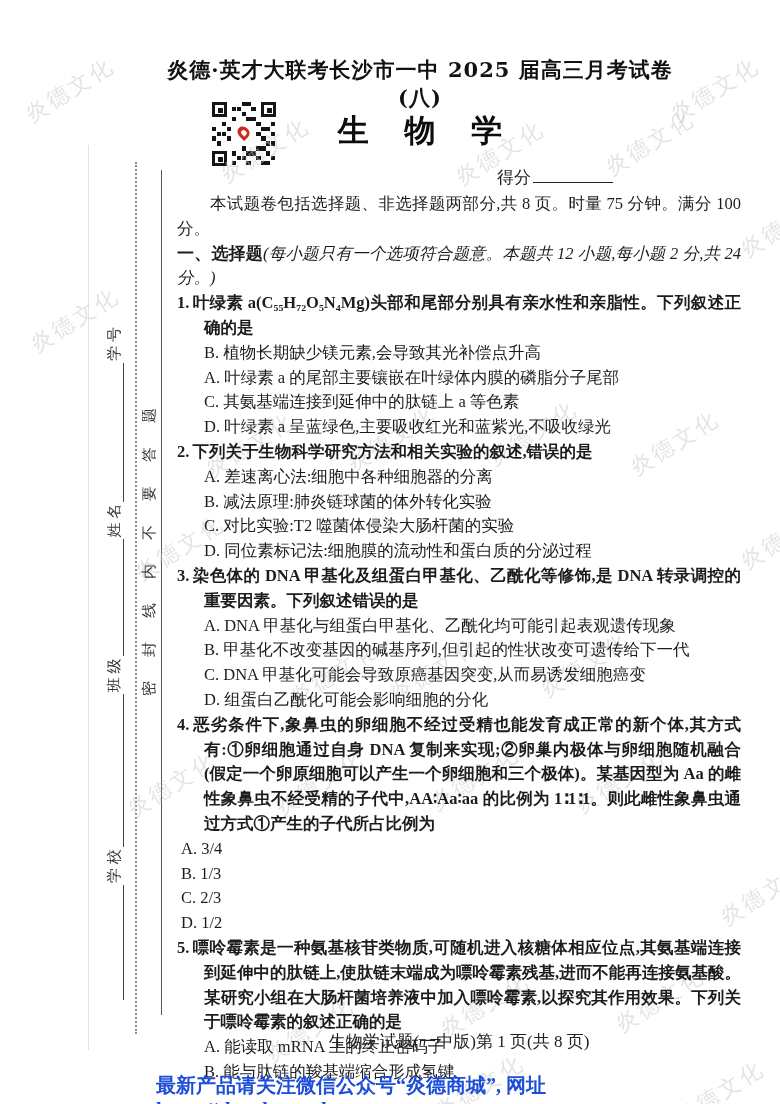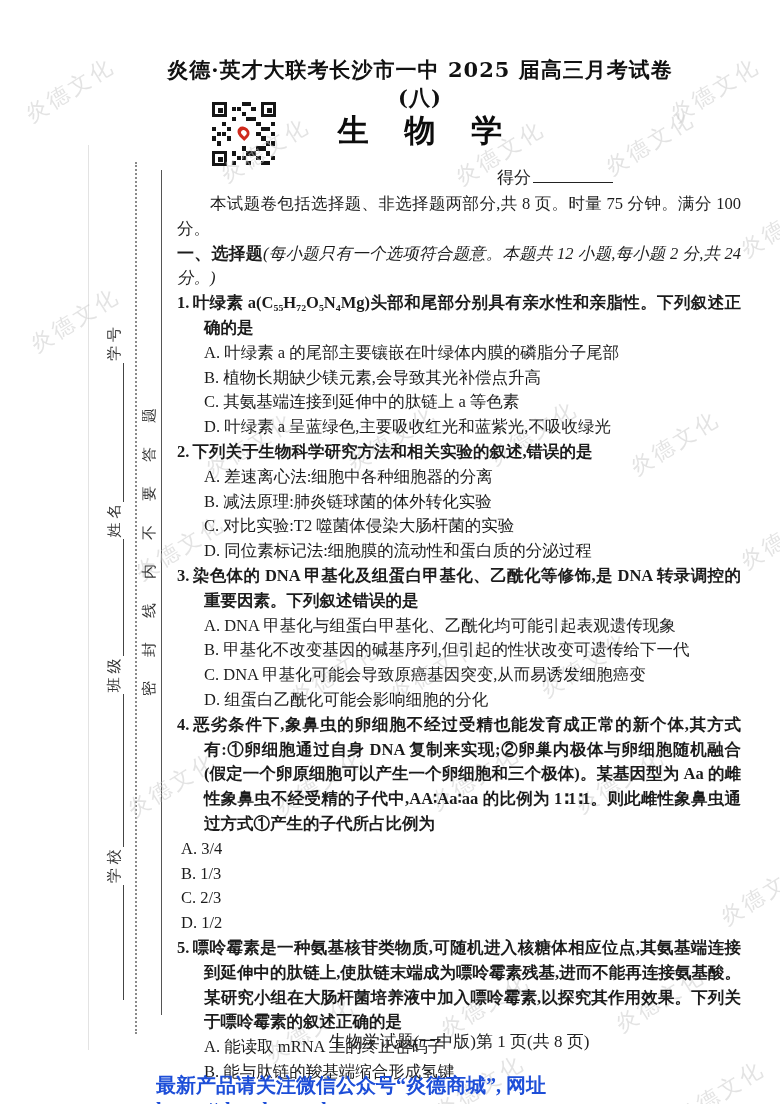--- a/index.html
+++ b/index.html
@@ -155,22 +155,22 @@
 
 <div class="score">
   <span class="score-label">得分</span><span class="score-line"></span>
 </div>
 
 <div class="content">
   <p class="intro">本试题卷包括选择题、非选择题两部分,共 8 页。时量 75 分钟。满分 100 分。</p>
   <p class="section"><b>一、选择题</b><span class="kai">(每小题只有一个选项符合题意。本题共 12 小题,每小题 2 分,共 24 分。)</span></p>
 
   <p class="qline"><span class="qnum">1.</span><span>叶绿素 a(C₅₅H₇₂O₅N₄Mg)头部和尾部分别具有亲水性和亲脂性。下列叙述正确的是</span></p>
+  <p class="opt">B. 植物长期缺少镁元素,会导致其光补偿点升高</p>
   <p class="opt">A. 叶绿素 a 的尾部主要镶嵌在叶绿体内膜的磷脂分子尾部</p>
-  <p class="opt">B. 植物长期缺少镁元素,会导致其光补偿点升高</p>
   <p class="opt">C. 其氨基端连接到延伸中的肽链上 a 等色素</p>
   <p class="opt">D. 叶绿素 a 呈蓝绿色,主要吸收红光和蓝紫光,不吸收绿光</p>
 
   <p class="qline"><span class="qnum">2.</span><span>下列关于生物科学研究方法和相关实验的叙述,错误的是</span></p>
   <p class="opt">A. 差速离心法:细胞中各种细胞器的分离</p>
   <p class="opt">B. 减法原理:肺炎链球菌的体外转化实验</p>
   <p class="opt">C. 对比实验:T2 噬菌体侵染大肠杆菌的实验</p>
   <p class="opt">D. 同位素标记法:细胞膜的流动性和蛋白质的分泌过程</p>
 
   <p class="qline"><span class="qnum">3.</span><span>染色体的 DNA 甲基化及组蛋白甲基化、乙酰化等修饰,是 DNA 转录调控的重要因素。下列叙述错误的是</span></p>

